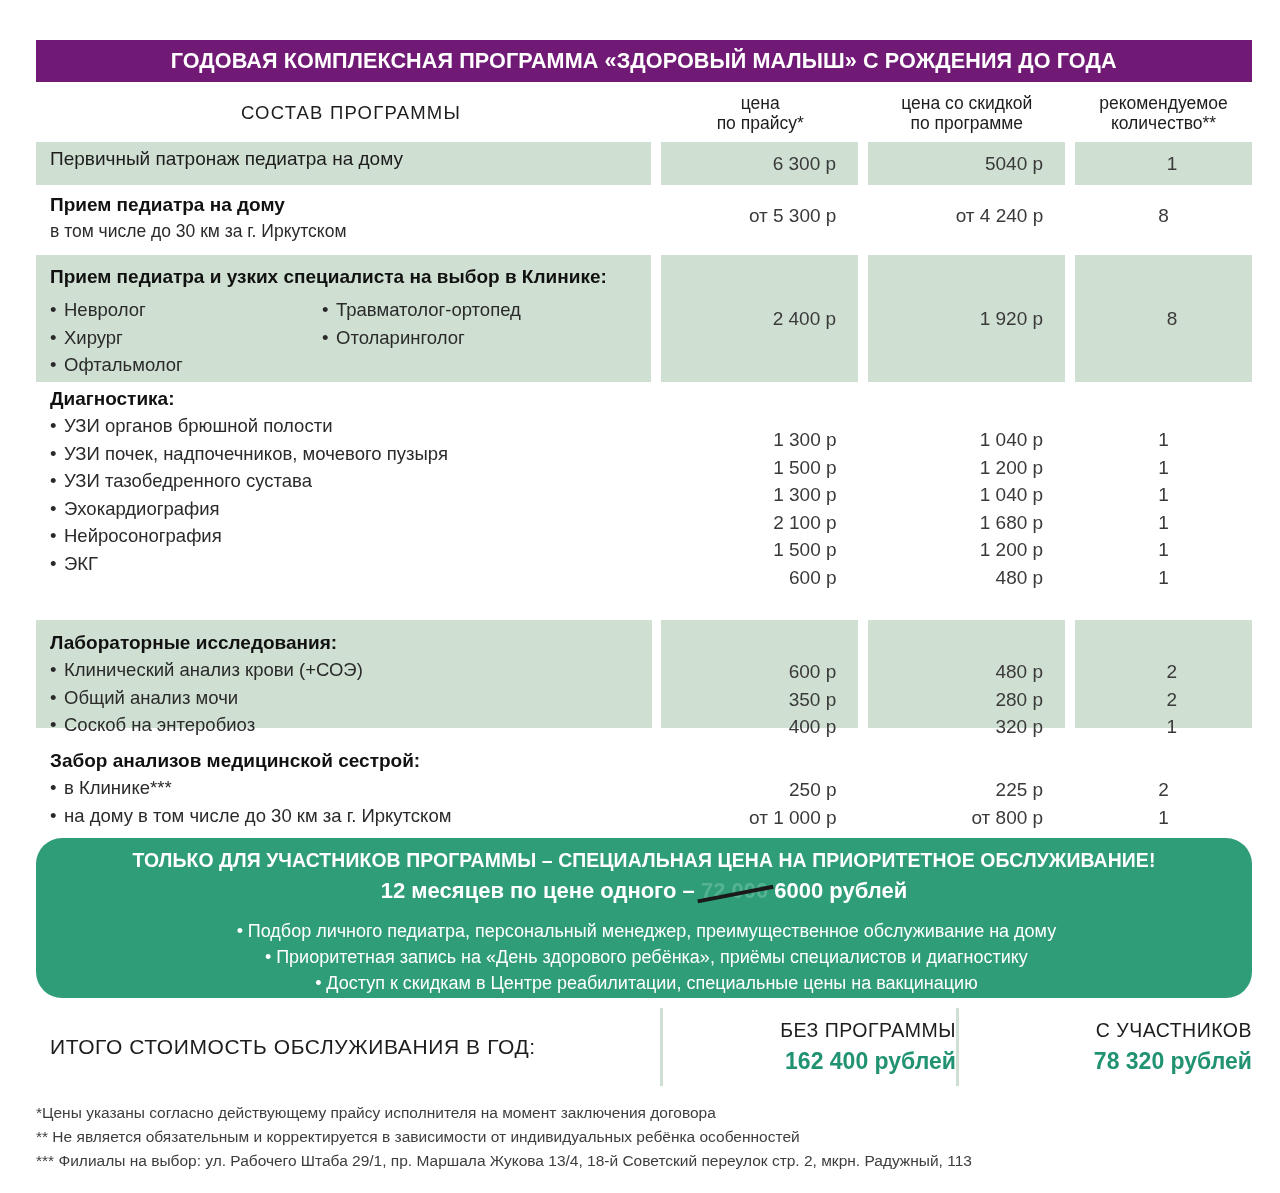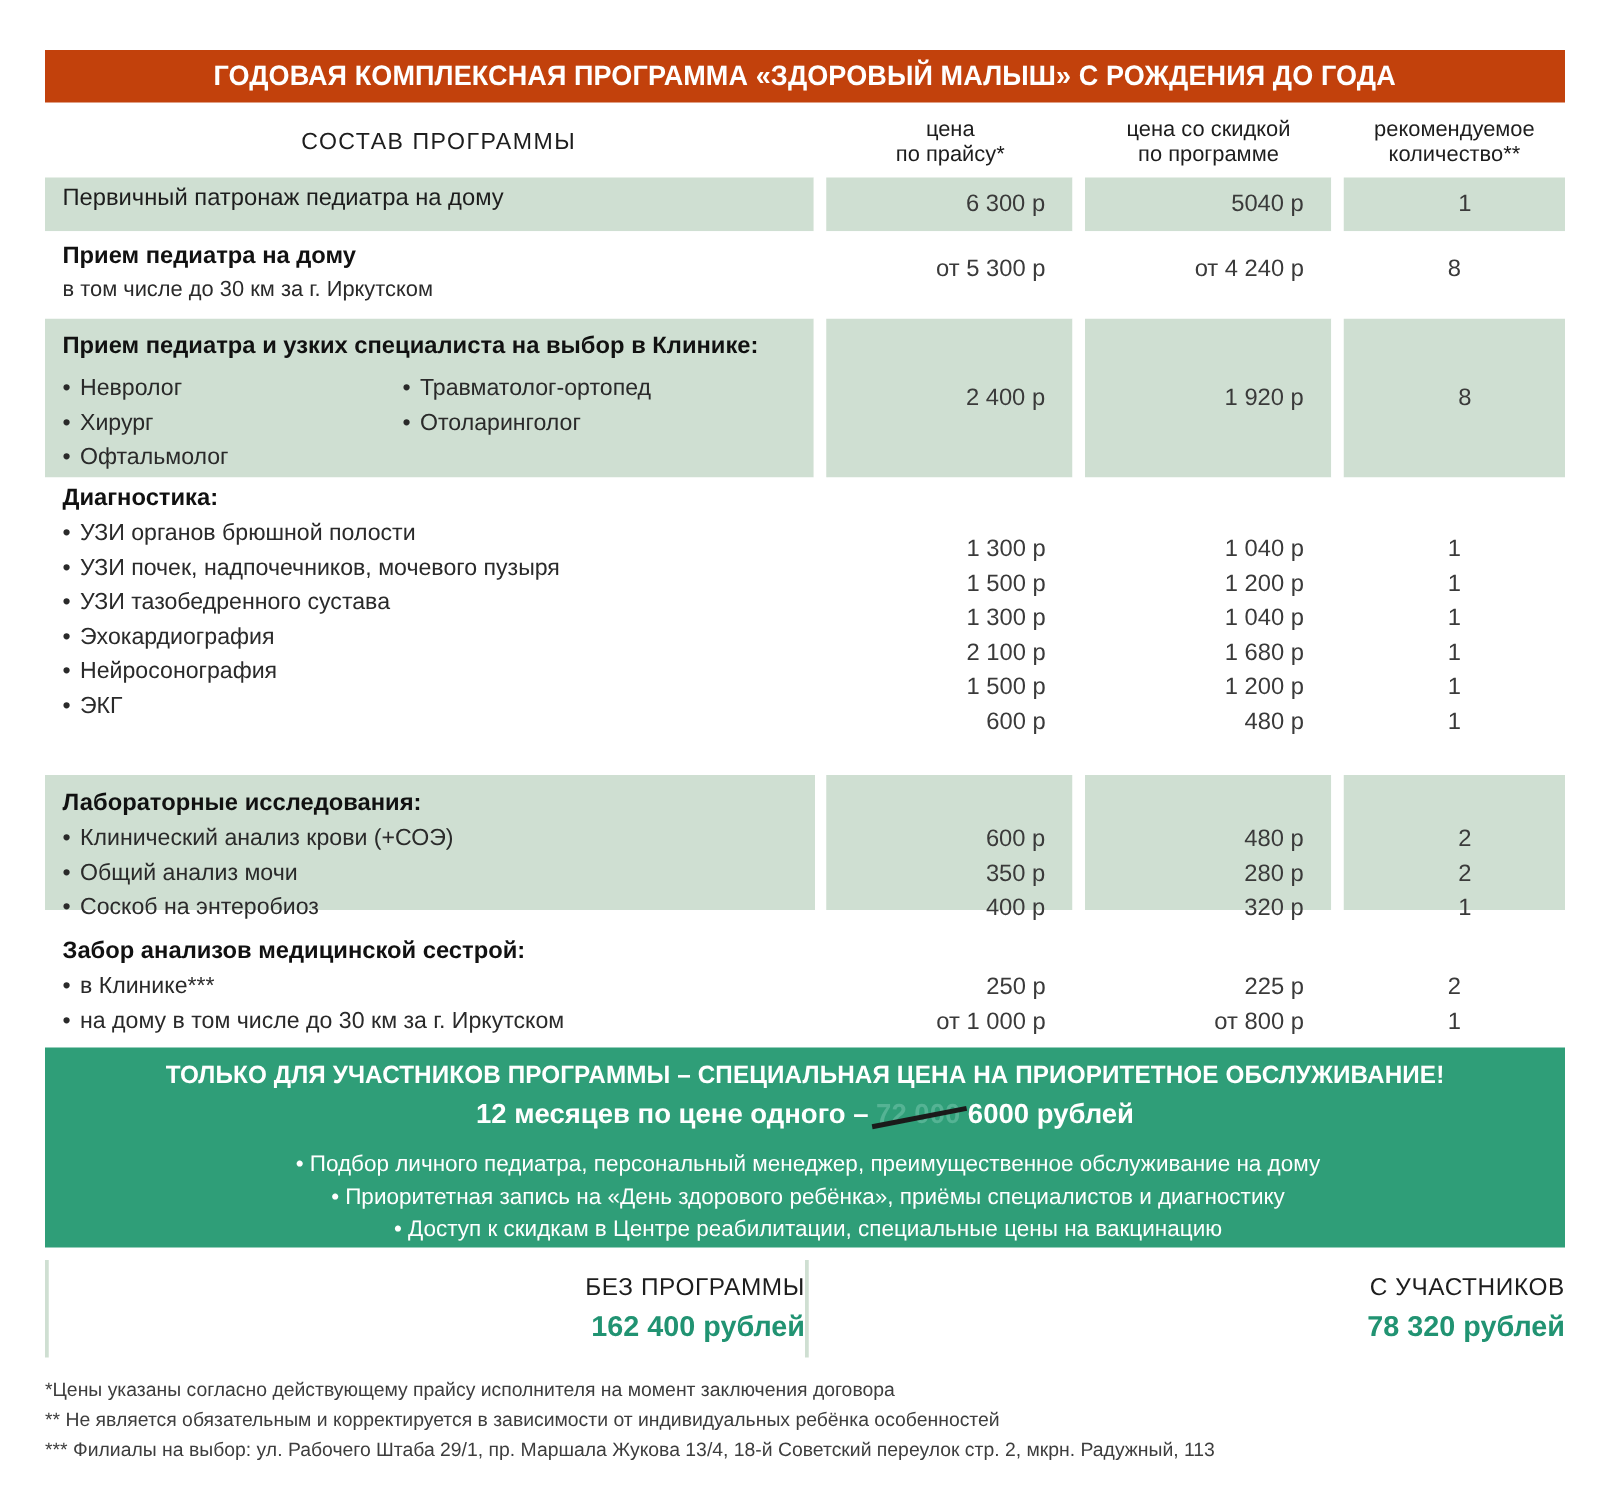--- a/index.html
+++ b/index.html
@@ -22,21 +22,21 @@
     box-sizing: border-box;
   }
 
   
   .title-bar {
     position: absolute;
     left: 36px;
     top: 40px;
     width: 1216px;
     height: 42px;
-    background: #c2410c;
+    background: #701a75;
     display: flex;
     align-items: center;
     justify-content: center;
   }
   .title-bar .title-text {
     color: #ffffff;
     font-size: 22.5px;
     font-weight: bold;
     letter-spacing: 0.1px;
     white-space: nowrap;
@@ -157,20 +157,21 @@
   
   .promo {
     position: absolute;
     left: 36px;
     top: 838px;
     width: 1216px;
     height: 160px;
     background: #2f9e78;
     box-sizing: border-box;
     padding-top: 11px;
+    border-radius: 26px;
   }
   .promo .p1 {
     text-align: center;
     color: #ffffff;
     font-size: 20px;
     font-weight: bold;
     letter-spacing: 0.1px;
     transform: scaleX(0.97);
     white-space: nowrap;
   }
@@ -454,20 +455,21 @@
     <div class="p1">ТОЛЬКО ДЛЯ УЧАСТНИКОВ ПРОГРАММЫ – СПЕЦИАЛЬНАЯ ЦЕНА НА ПРИОРИТЕТНОЕ ОБСЛУЖИВАНИЕ!</div>
     <div class="p2"><span>12 месяцев по цене одного – </span><span class="strike">72 000</span><span> 6000 рублей</span></div>
     <ul>
       <li>Подбор личного педиатра, персональный менеджер, преимущественное обслуживание на дому</li>
       <li>Приоритетная запись на «День здорового ребёнка», приёмы специалистов и диагностику</li>
       <li>Доступ к скидкам в Центре реабилитации, специальные цены на вакцинацию</li>
     </ul>
   </div>
 
   <div class="totals">
+    <div class="t-label">ИТОГО СТОИМОСТЬ ОБСЛУЖИВАНИЯ В ГОД:</div>
     <div class="tsep"></div>
     <div class="t-block">
       <div class="t-cap">БЕЗ ПРОГРАММЫ</div>
       <div class="t-val">162 400 рублей</div>
     </div>
     <div class="tsep"></div>
     <div class="t-block">
       <div class="t-cap">С УЧАСТНИКОВ</div>
       <div class="t-val">78 320 рублей</div>
     </div>

